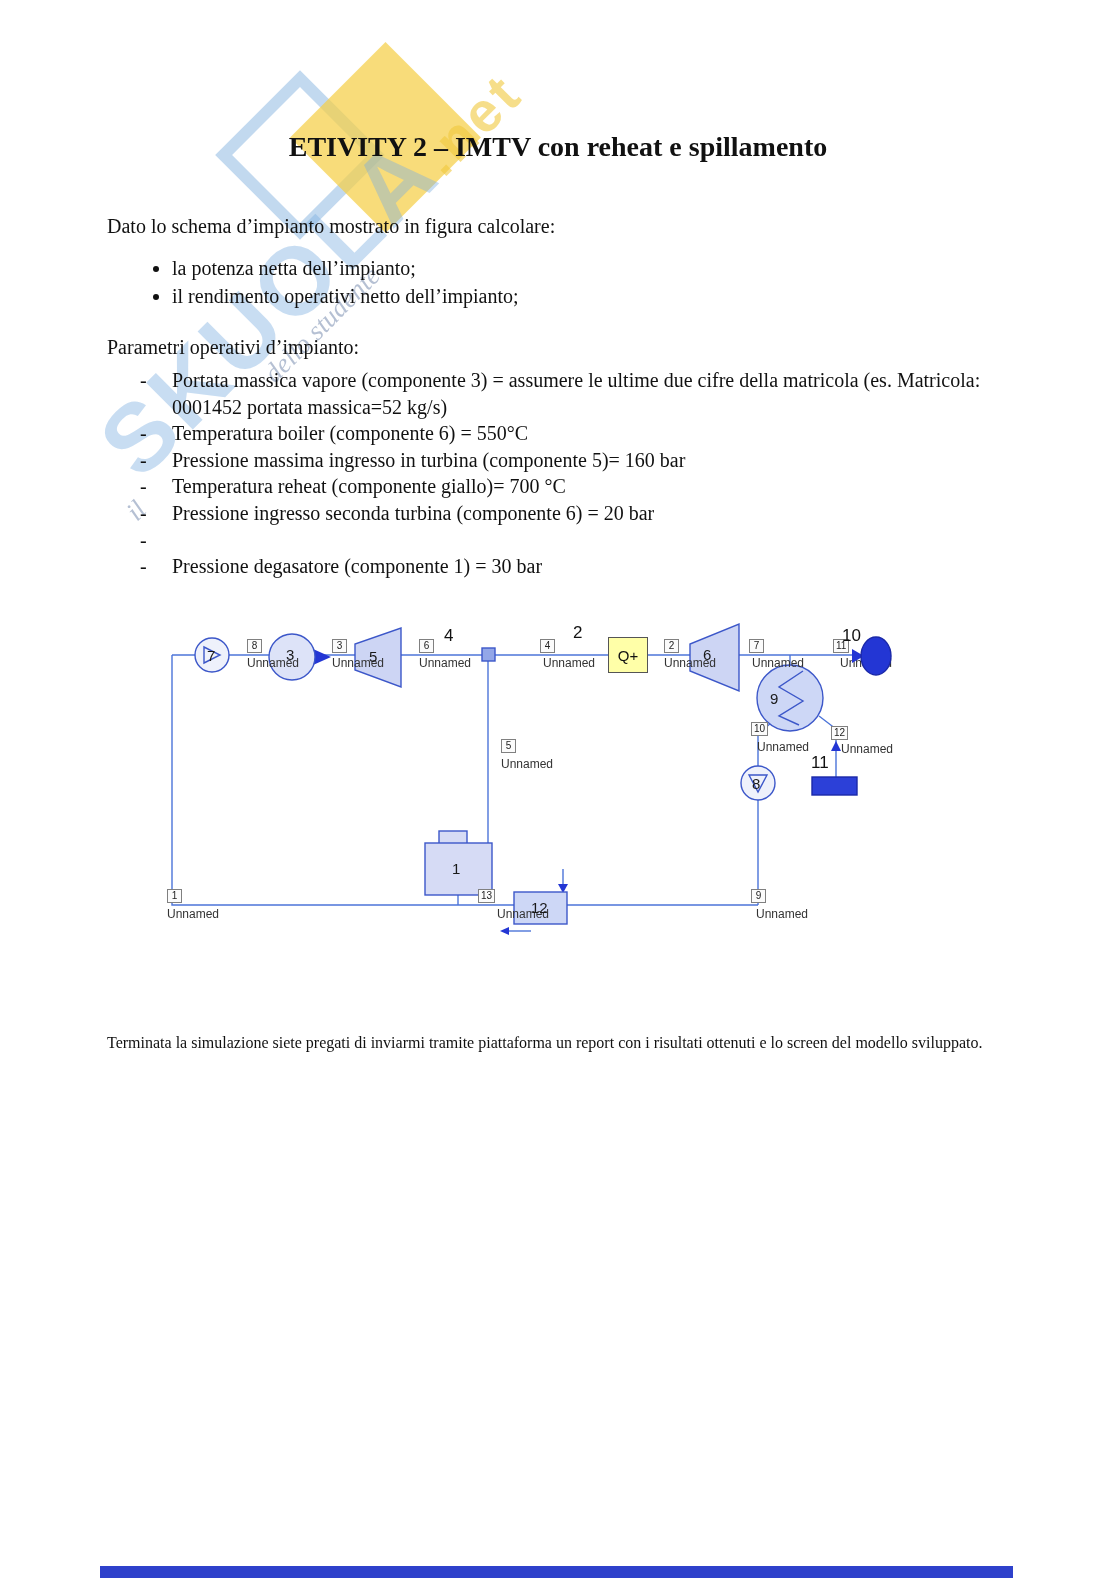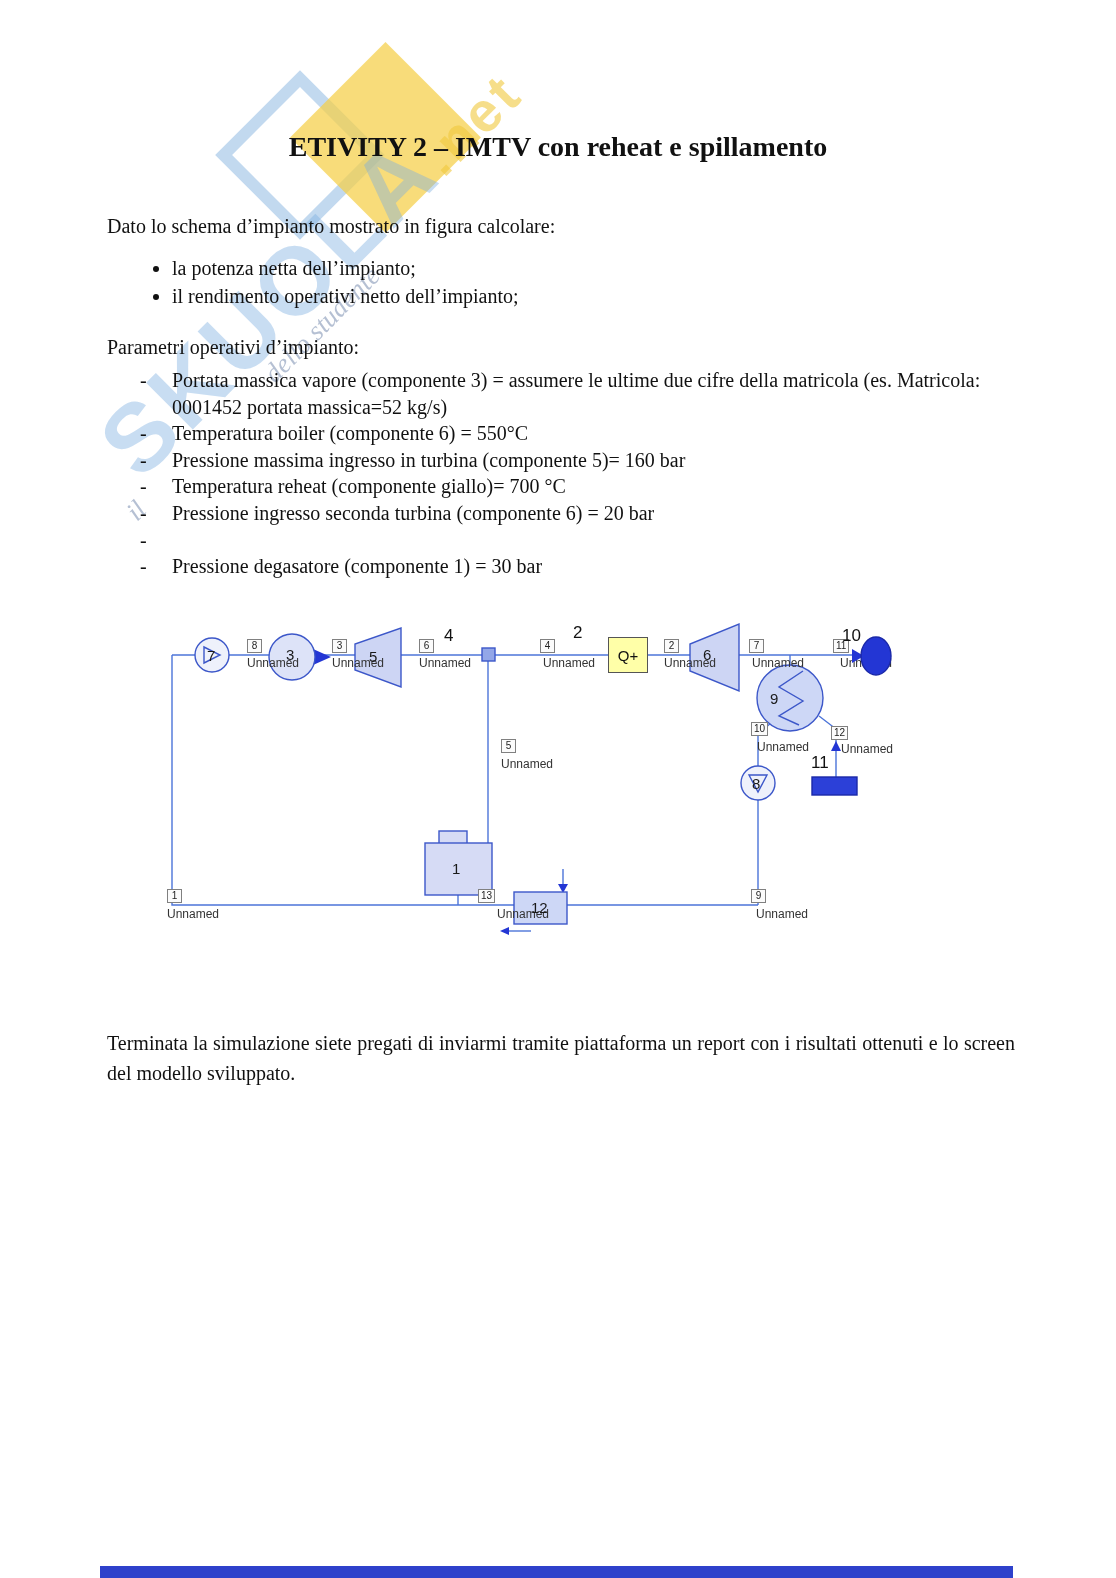--- a/index.html
+++ b/index.html
@@ -29,21 +29,21 @@
   .title { position:absolute; top:131px; left:0; width:100%; text-align:center;
     font-size:28px; font-weight:bold; z-index:1; }
   .intro { position:absolute; top:215px; left:107px; font-size:20px; z-index:1; }
   .bullets { position:absolute; top:254px; left:144px; padding-left:28px;
     list-style:disc outside; font-size:20px; z-index:1; }
   .bullets li { line-height:28px; }
   .params-heading { position:absolute; top:336px; left:107px; font-size:20px; z-index:1; }
   .params { position:absolute; top:367px; left:140px; width:872px; font-size:20px; z-index:1; }
   .param { display:flex; line-height:26.6px; }
   .param .dash { flex:0 0 32px; }
-  .closing { position:absolute; top:1028px; left:107px; width:908px; font-size:20px;
+  .closing { position:absolute; top:1028px; left:107px; width:908px; font-size:16px;
     line-height:30px; text-align:justify; z-index:1; }
 
   
   .diagram { position:absolute; left:0; top:615px; width:1116px; height:340px;
     font-family:"Liberation Sans", sans-serif; z-index:1; }
   .dsvg { position:absolute; left:0; top:0; width:1116px; height:340px; z-index:1; }
   .tag { position:absolute; z-index:2; min-width:15px; height:14px; padding:0 2px;
     border:1px solid #808080; background:#fbfbfb; font-size:10px; line-height:12px;
     text-align:center; color:#222; }
   .unm { position:absolute; z-index:2; font-size:12px; color:#333; white-space:nowrap;text-align:center; }

